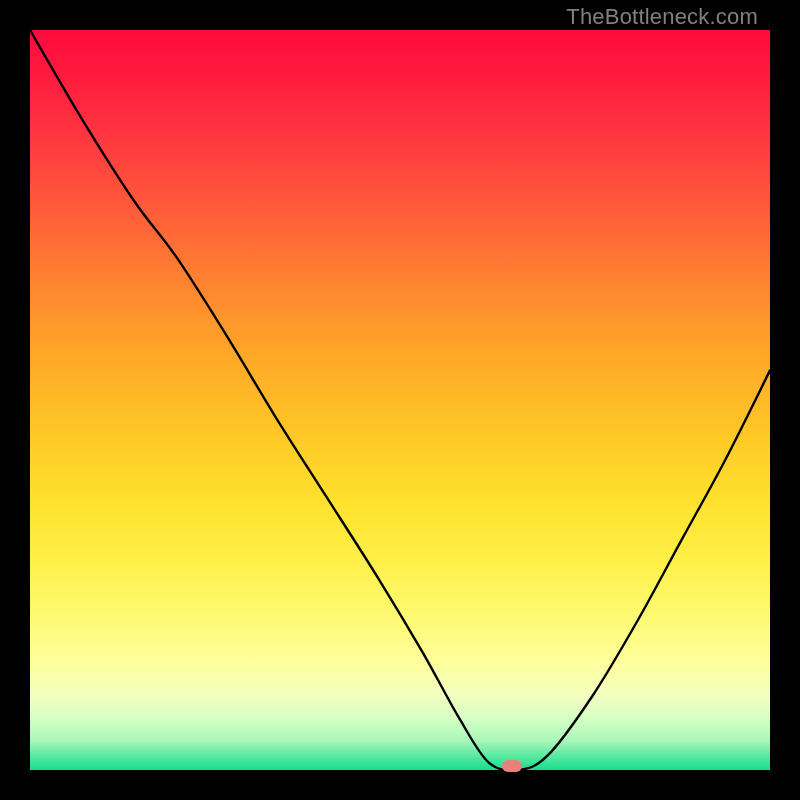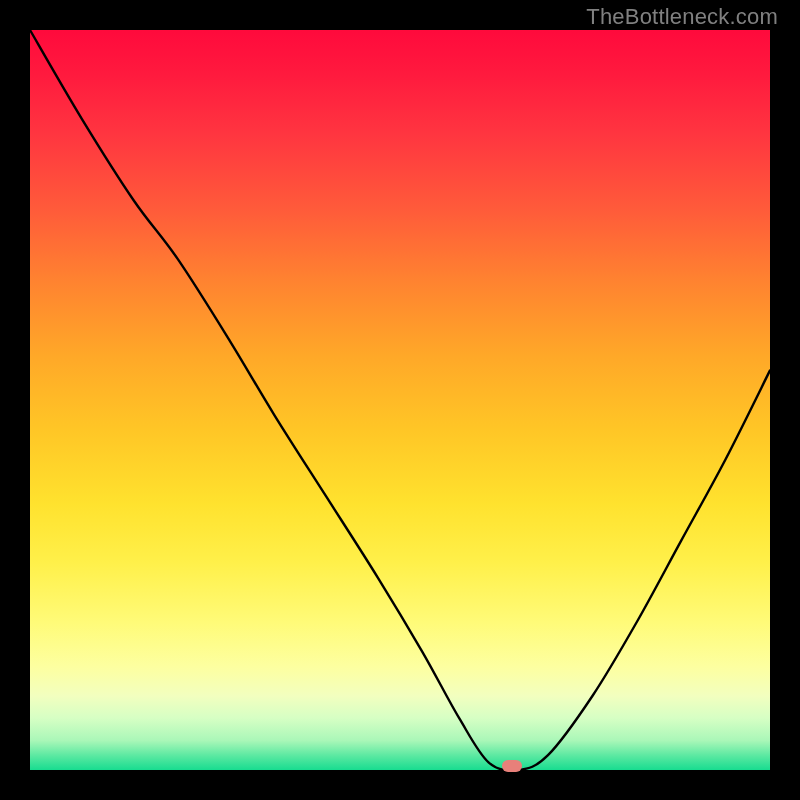--- a/index.html
+++ b/index.html
@@ -55,21 +55,21 @@
     position: absolute;
     width: 20px;
     height: 12px;
     border-radius: 6px;
     background: #e8807a;
     transform: translate(-50%, -50%);
   }
   .watermark {
     position: absolute;
     top: 4px;
-    right: 22px;
+    right: 42px;
     color: #808080;
     font-size: 22px;
     font-weight: 500;
     letter-spacing: 0.2px;
     user-select: none;
   }
 </style>
 </head>
 <body>
 

